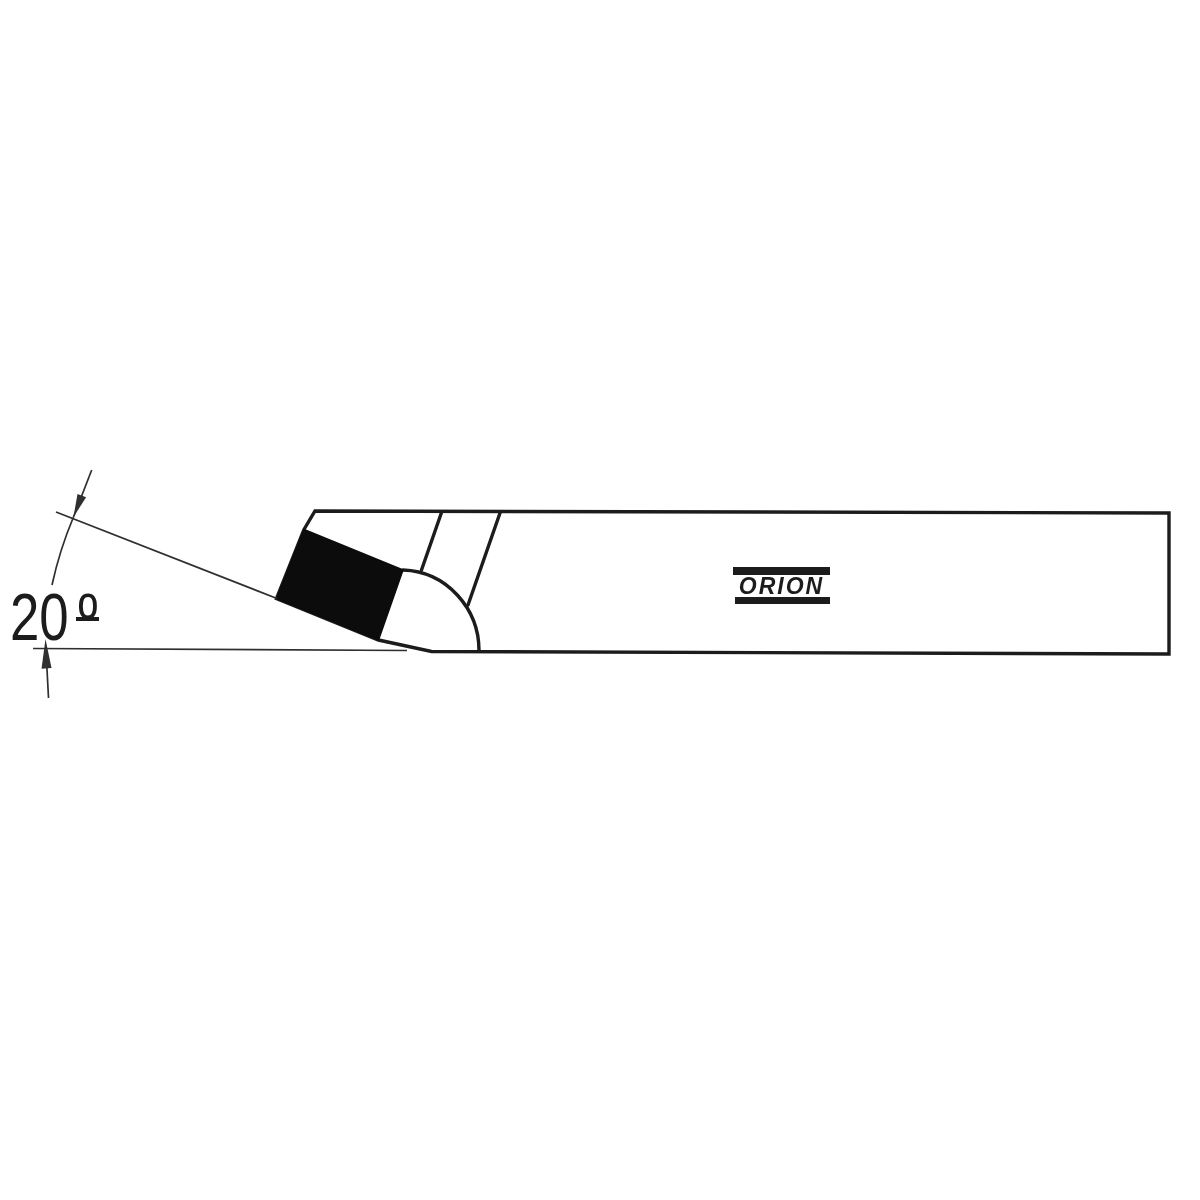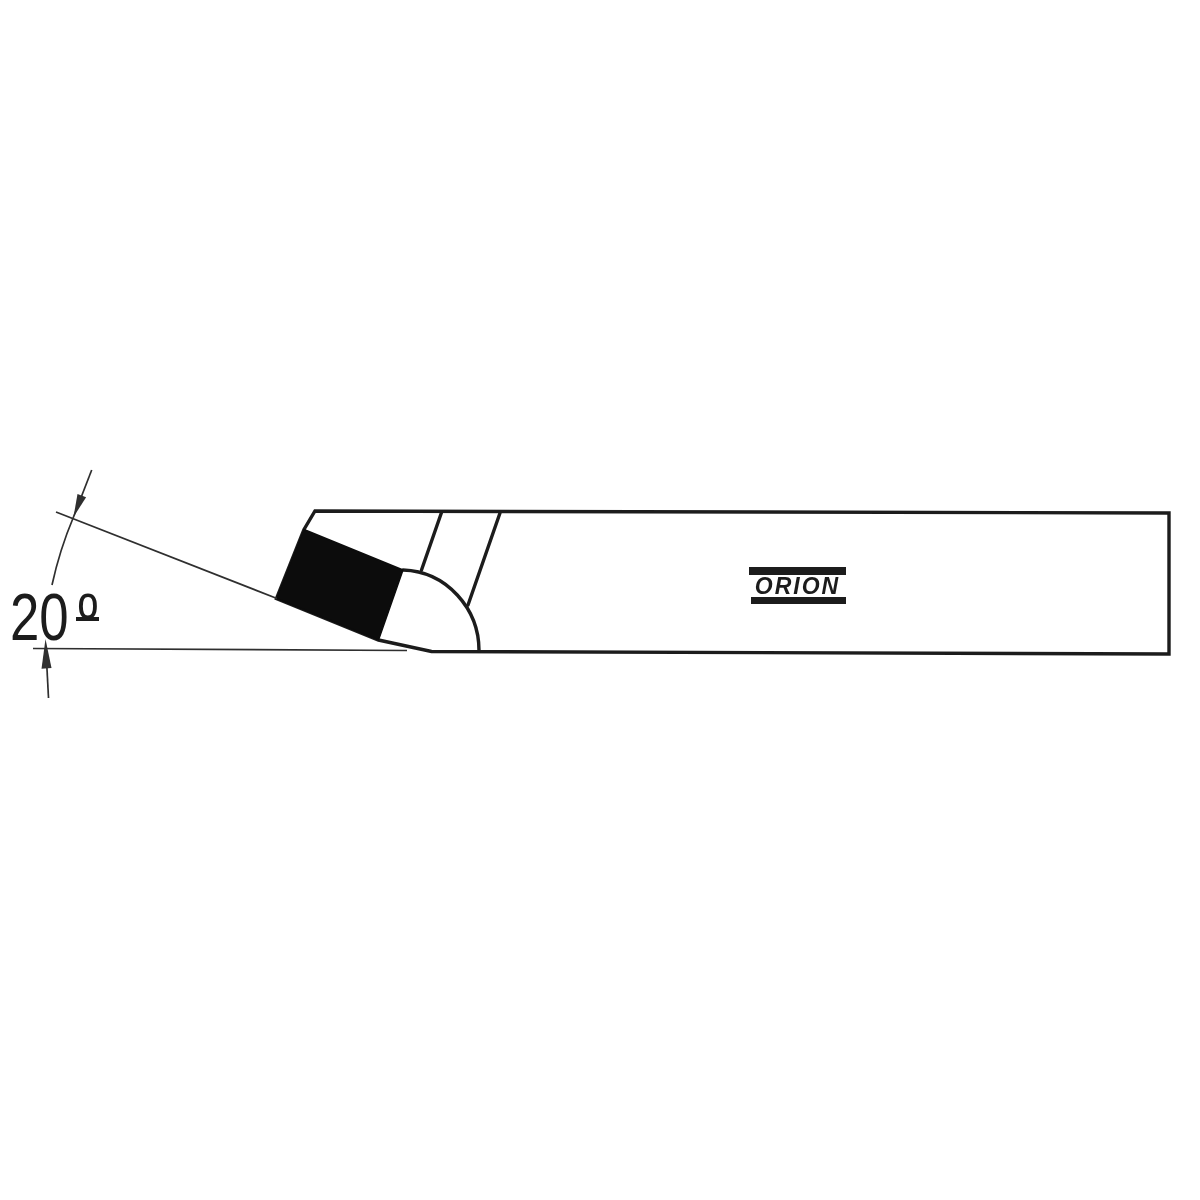--- a/index.html
+++ b/index.html
@@ -46,21 +46,20 @@
     height: 4px;
     background: var(--line_color);
   }
 
   .logo {
     position: absolute;
     left: 733px;
     top: 567px;
     width: 97px;
     height: 37px;
-    margin-left: 16px;
   }
   .logo-bar-top {
     position: absolute;
     top: 0; left: 0;
     width: 97px; height: 7.5px;
     background: var(--line_color);
   }
   .logo-text {
     position: absolute;
     top: 7.5px; left: 0;

